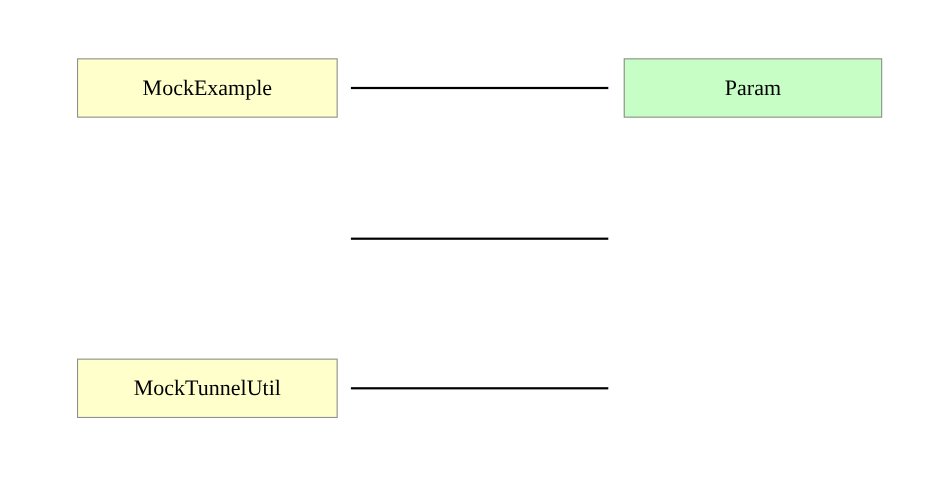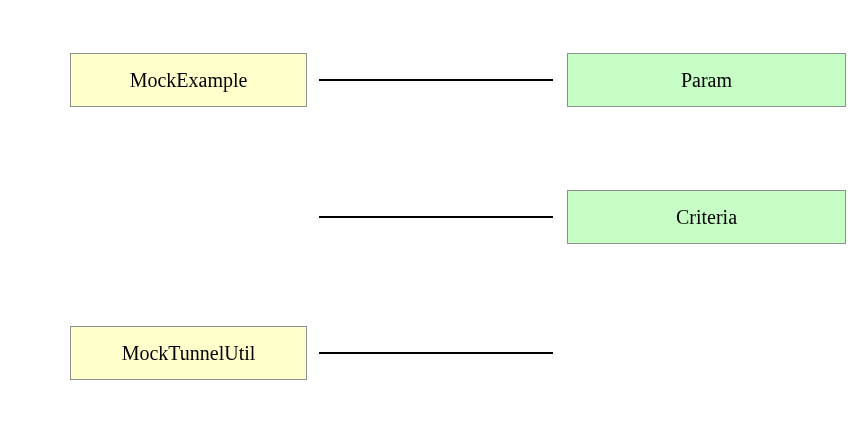--- a/index.html
+++ b/index.html
@@ -48,21 +48,21 @@
     font-size: 20px;
     color: var(--text);
   }
   .mock-box {
     left: 70px;
     width: 237px;
     background: var(--mock-box-fill);
   }
   .target-box {
     left: 567px;
-    width: 279px;
+    width: 235px;
     background: var(--target-box-fill);
   }
   .connector {
     position: absolute;
     left: 319px;
     width: 234px;
     height: 2px;
     top: 50%;
     margin-top: -1px;
     background: var(--connector);
@@ -78,23 +78,20 @@
       <span>MockExample</span>
     </div>
     <div class="connector"></div>
     <div class="box target-box">
       <span>Param</span>
     </div>
   </div>
 
   <div class="row row-2">
     <div class="connector"></div>
-    <div class="box target-box">
-      <span>Criteria</span>
-    </div>
   </div>
 
   <div class="row row-3">
     <div class="box mock-box">
       <span>MockTunnelUtil</span>
     </div>
     <div class="connector"></div>
   </div>
 
 </div>

